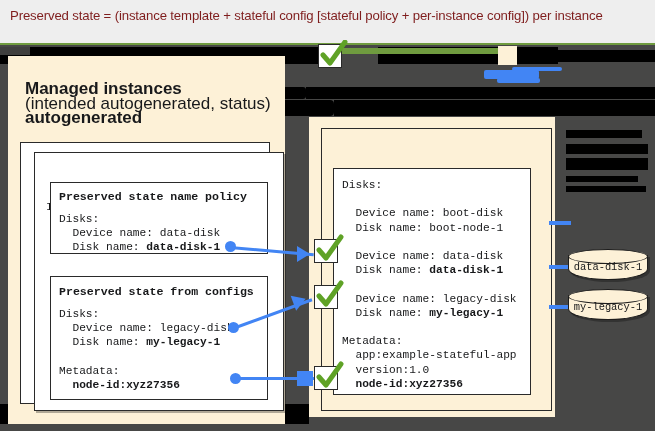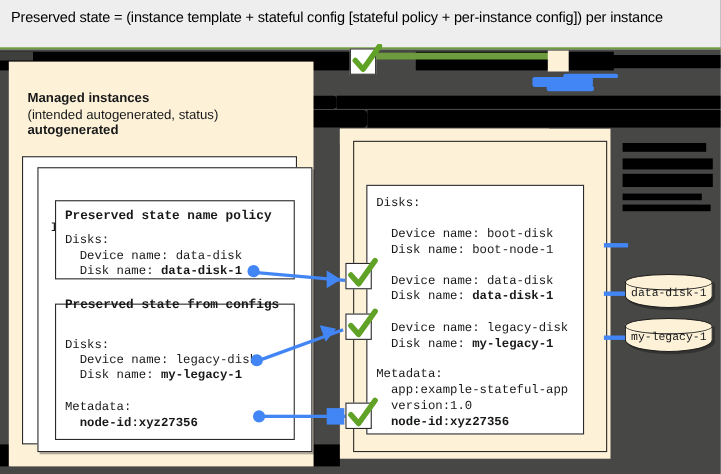--- a/index.html
+++ b/index.html
@@ -12,21 +12,21 @@
   }
   #root{position:absolute;left:0;top:0;width:655px;height:431px;}
 
   
   .caption-bar{
     position:absolute;left:0;top:0;width:655px;height:43px;
     background:#eeeeee;
   }
   .caption-text{
     position:absolute;left:10px;top:8px;
-    font-size:13.2px;color:#000000;letter-spacing:-0.15px;
+    font-size:13.2px;color:#7f1d1d;letter-spacing:-0.15px;
     white-space:nowrap;
   }
   .green-rule{
     position:absolute;left:0;top:43px;width:655px;height:2px;
     background:#6f9b3f;
   }
 
   
   .canvas{
     position:absolute;left:0;top:45px;width:655px;height:386px;
@@ -47,21 +47,21 @@
     background:#fdf1d7;
   }
   .panel-right-tab{
     position:absolute;left:309px;top:117px;width:190px;height:14px;
     background:#fdf1d7;
   }
 
   
   .lp-head{
     position:absolute;left:25px;top:82px;
-    font-size:12px;color:#18191b;line-height:14.5px;
+    font-size:17px;color:#18191b;line-height:14.5px;
   }
   .lp-l1{font-weight:bold;}
   .lp-l3{font-weight:bold;}
 
   
   .wbox{position:absolute;background:#ffffff;border:1.3px solid #2a2a2a;}
   .wbox-shadow{box-shadow:2px 2px 0 rgba(0,0,0,0.30);}
 
   
   .mono{
@@ -177,21 +177,21 @@
 
   <div class="mono-plain" style="position:absolute;left:46px;top:160px;">Instance: node-9</div>
 
   <div class="wbox" style="left:50px;top:182px;width:216px;height:70px;"></div>
   <div class="mono-title" style="position:absolute;left:59px;top:190px;">Preserved state name policy</div>
   <div class="mono" style="position:absolute;left:59px;top:212px;">Disks:
   Device name: data-disk
   Disk name: <b>data-disk-1</b></div>
 
   <div class="wbox" style="left:50px;top:276px;width:216px;height:122px;"></div>
-  <div class="mono-title" style="position:absolute;left:59px;top:271px;">Preserved state from configs</div>
+  <div class="mono-title" style="position:absolute;left:59px;top:285px;">Preserved state from configs</div>
   <div class="mono" style="position:absolute;left:59px;top:307px;">Disks:
   Device name: legacy-disk
   Disk name: <b>my-legacy-1</b>
 
 Metadata:
   <b>node-id:xyz27356</b></div>
 
   <div class="panel-right"></div>
   <div class="panel-right-tab"></div>
 

